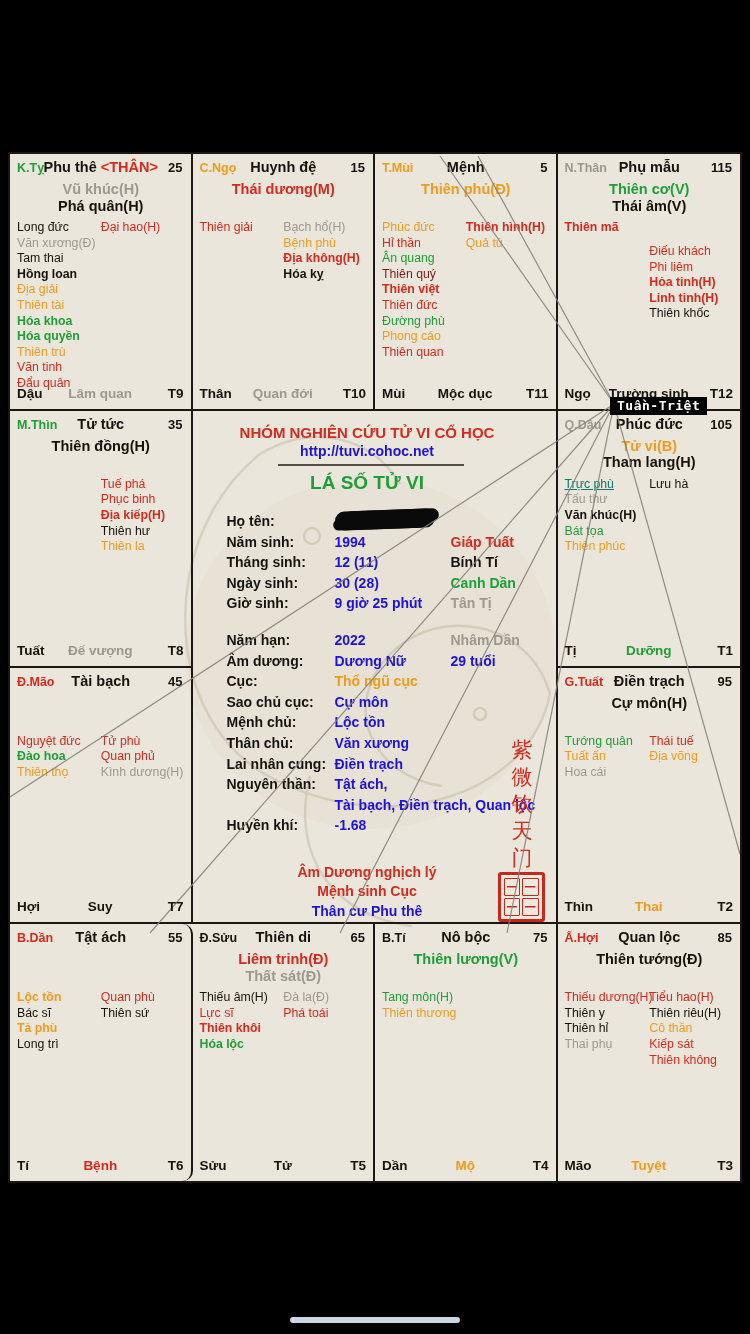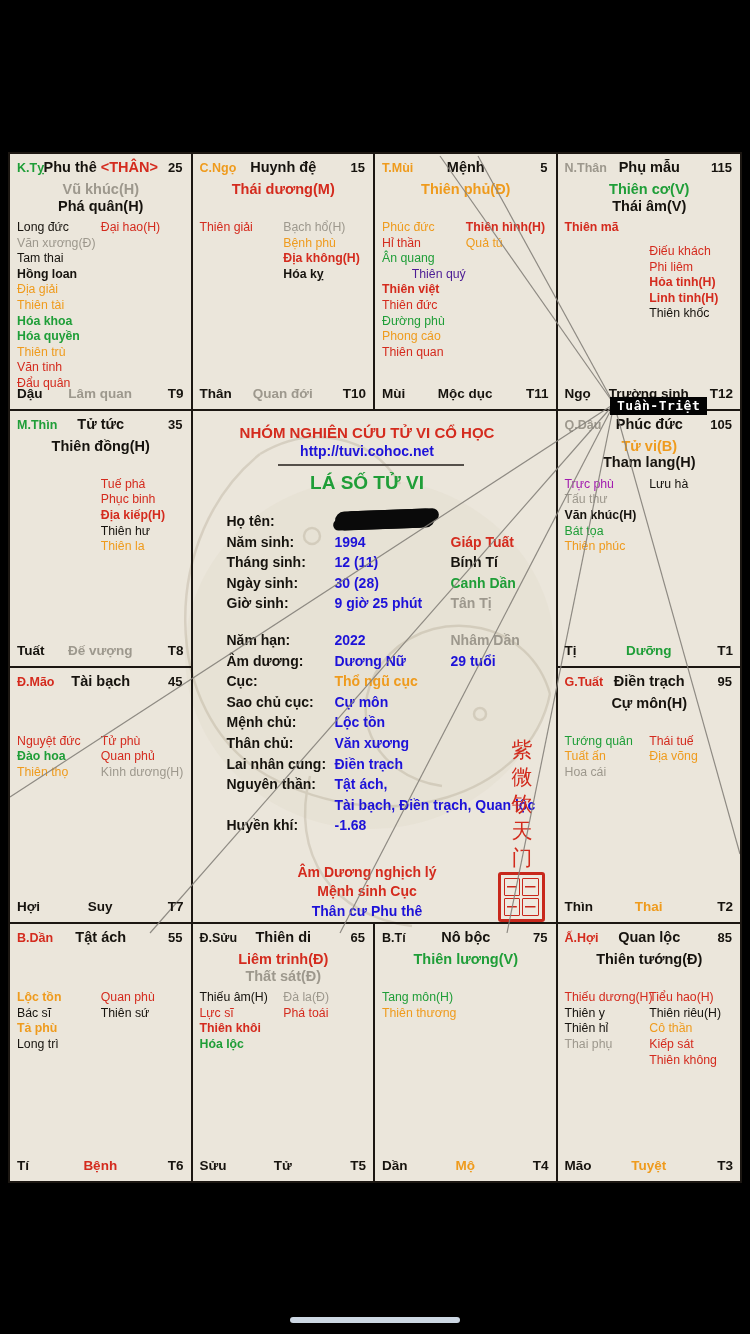--- a/index.html
+++ b/index.html
@@ -245,21 +245,21 @@
       <div class="palace" style="grid-area: 1 / 3;">
         <div class="p-head"><span class="p-branch" style="color: rgb(239, 155, 29); font-weight: bold;">T.Mùi</span><div class="p-name"><span>Mệnh</span></div><span class="p-num">5</span></div>
         <div class="p-mains">
           <div class="p-main" style="color: rgb(239, 155, 29); font-weight: bold;">Thiên phủ(Đ)</div>
         </div>
         <div class="p-cols">
           <div class="p-col">
             <div class="p-star" style="color: rgb(239, 155, 29);">Phúc đức</div>
             <div class="p-star" style="color: rgb(212, 43, 30);">Hỉ thần</div>
             <div class="p-star" style="color: rgb(31, 158, 56);">Ân quang</div>
-            <div class="p-star" style="color: #4c1d95; text-align: right;">Thiên quý</div>
+            <div class="p-star" style="color: #7f1d1d;">Thiên quý</div>
             <div class="p-star" style="color: rgb(212, 43, 30); font-weight: bold;">Thiên việt</div>
             <div class="p-star" style="color: rgb(212, 43, 30);">Thiên đức</div>
             <div class="p-star" style="color: rgb(31, 158, 56);">Đường phù</div>
             <div class="p-star" style="color: rgb(239, 155, 29);">Phong cáo</div>
             <div class="p-star" style="color: rgb(212, 43, 30);">Thiên quan</div>
           </div>
           <div class="p-col">
             <div class="p-star" style="color: rgb(212, 43, 30); font-weight: bold;">Thiên hình(H)</div>
             <div class="p-star" style="color: rgb(239, 155, 29);">Quả tú</div>
           </div>
@@ -316,21 +316,21 @@
         </div>
       </div>
       <div class="palace no-r" style="grid-area: 2 / 4;">
         <div class="p-head"><span class="p-branch" style="color: rgb(157, 152, 141); font-weight: bold;">Q.Dậu</span><div class="p-name"><span>Phúc đức</span></div><span class="p-num">105</span></div>
         <div class="p-mains">
           <div class="p-main" style="color: rgb(239, 155, 29); font-weight: bold;">Tử vi(B)</div>
           <div class="p-main" style="color: rgb(22, 19, 14); font-weight: bold;">Tham lang(H)</div>
         </div>
         <div class="p-cols">
           <div class="p-col">
-            <div class="p-star" style="color: #a21caf;">Trực phù</div>
+            <div class="p-star" style="color: #0f766e; text-decoration: underline;">Trực phù</div>
             <div class="p-star" style="color: rgb(157, 152, 141);">Tấu thư</div>
             <div class="p-star" style="color: rgb(22, 19, 14); font-weight: bold;">Văn khúc(H)</div>
             <div class="p-star" style="color: rgb(31, 158, 56);">Bát tọa</div>
             <div class="p-star" style="color: rgb(239, 155, 29);">Thiên phúc</div>
           </div>
           <div class="p-col">
             <div class="p-star" style="color: rgb(22, 19, 14);">Lưu hà</div>
           </div>
         </div>
         <div class="p-foot">
@@ -375,21 +375,21 @@
             <div class="p-star" style="color: rgb(212, 43, 30);">Thái tuế</div>
             <div class="p-star" style="color: rgb(239, 155, 29);">Địa võng</div>
           </div>
         </div>
         <div class="p-foot">
           <span class="f-branch">Thìn</span>
           <span class="f-stage" style="color: rgb(239, 155, 29); font-weight: bold;">Thai</span>
           <span class="f-cycle">T2</span>
         </div>
       </div>
-      <div class="palace no-b" style="grid-area: 4 / 1;">
+      <div class="palace no-b" style="grid-area: 4 / 1; border-radius: 10px;">
         <div class="p-head"><span class="p-branch" style="color: rgb(212, 43, 30); font-weight: bold;">B.Dần</span><div class="p-name"><span>Tật ách</span></div><span class="p-num">55</span></div>
         <div class="p-mains"></div>
         <div class="p-cols">
           <div class="p-col">
             <div class="p-star" style="color: rgb(239, 155, 29); font-weight: bold;">Lộc tồn</div>
             <div class="p-star" style="color: rgb(22, 19, 14);">Bác sĩ</div>
             <div class="p-star" style="color: rgb(239, 155, 29); font-weight: bold;">Tả phù</div>
             <div class="p-star" style="color: rgb(22, 19, 14);">Long trì</div>
           </div>
           <div class="p-col">

